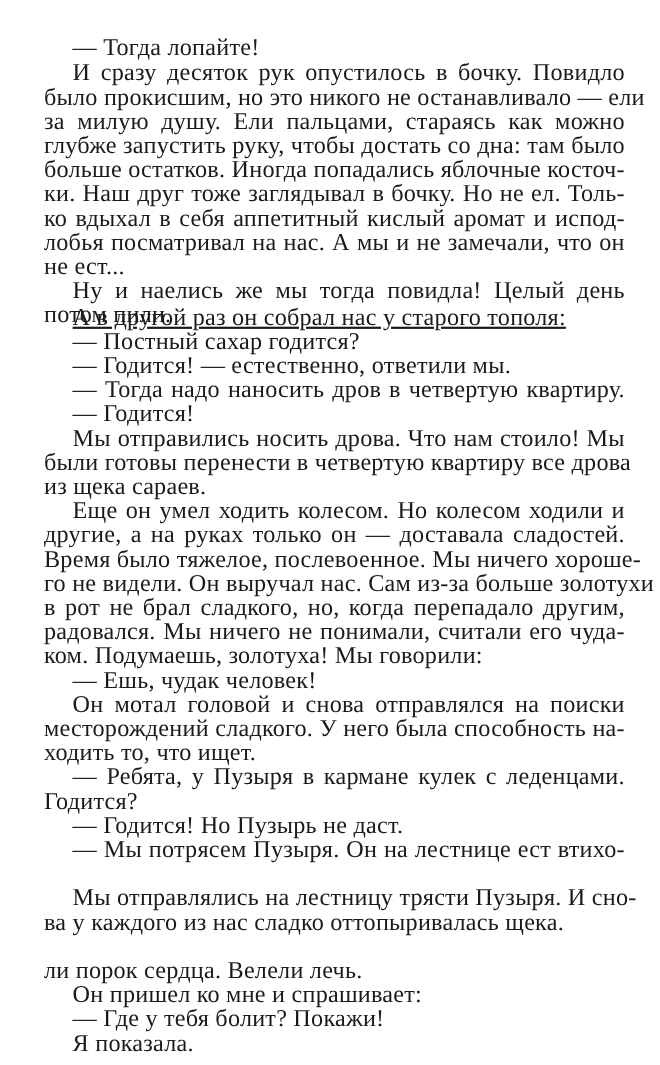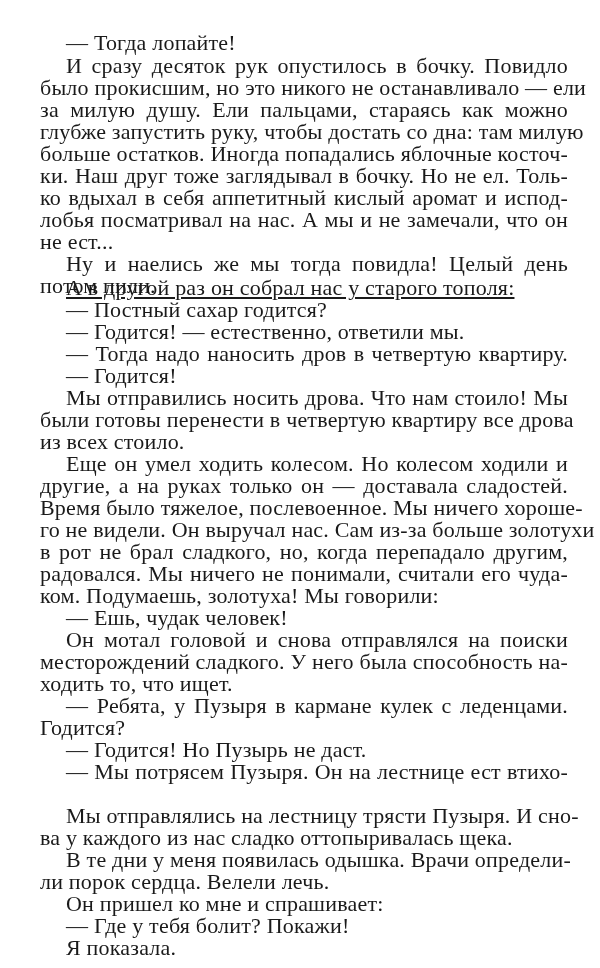--- a/index.html
+++ b/index.html
@@ -17,51 +17,50 @@
   .line.last { text-align-last: left; }
 </style>
 </head>
 <body>
 
 <div class="page">
   <div class="line indent last" style="top:32px">— Тогда лопайте!</div>
   <div class="line indent" style="top:55px">И сразу десяток рук опустилось в бочку. Повидло</div>
   <div class="line" style="top:77px">было прокисшим, но это никого не останавливало — ели</div>
   <div class="line" style="top:99px">за милую душу. Ели пальцами, стараясь как можно</div>
-  <div class="line" style="top:121px">глубже запустить руку, чтобы достать со дна: там милую</div>
+  <div class="line" style="top:121px">глубже запустить руку, чтобы достать со дна: там было</div>
   <div class="line" style="top:143px">больше остатков. Иногда попадались яблочные косточ-</div>
   <div class="line" style="top:165px">ки. Наш друг тоже заглядывал в бочку. Но не ел. Толь-</div>
   <div class="line" style="top:187px">ко вдыхал в себя аппетитный кислый аромат и испод-</div>
   <div class="line" style="top:209px">лобья посматривал на нас. А мы и не замечали, что он</div>
   <div class="line last" style="top:231px">не ест...</div>
   <div class="line indent" style="top:253px">Ну и наелись же мы тогда повидла! Целый день</div>
   <div class="line last" style="top:275px">потом пили.</div>
   <div class="line indent last" style="top:276px;top:277px;text-decoration:underline;">А в другой раз он собрал нас у старого тополя:</div>
   <div class="line indent last" style="top:299px">— Постный сахар годится?</div>
   <div class="line indent last" style="top:321px">— Годится! — естественно, ответили мы.</div>
   <div class="line indent" style="top:343px">— Тогда надо наносить дров в четвертую квартиру.</div>
   <div class="line indent last" style="top:365px">— Годится!</div>
   <div class="line indent" style="top:387px">Мы отправились носить дрова. Что нам стоило! Мы</div>
   <div class="line" style="top:409px">были готовы перенести в четвертую квартиру все дрова</div>
-  <div class="line last" style="top:431px">из всех стоило.</div>
+  <div class="line last" style="top:431px">из щека сараев.</div>
   <div class="line indent" style="top:453px">Еще он умел ходить колесом. Но колесом ходили и</div>
   <div class="line" style="top:475px">другие, а на руках только он — доставала сладостей.</div>
   <div class="line" style="top:497px">Время было тяжелое, послевоенное. Мы ничего хороше-</div>
   <div class="line" style="top:519px">го не видели. Он выручал нас. Сам из-за больше золотухи</div>
   <div class="line" style="top:541px">в рот не брал сладкого, но, когда перепадало другим,</div>
   <div class="line" style="top:563px">радовался. Мы ничего не понимали, считали его чуда-</div>
   <div class="line last" style="top:585px">ком. Подумаешь, золотуха! Мы говорили:</div>
   <div class="line indent last" style="top:607px">— Ешь, чудак человек!</div>
   <div class="line indent" style="top:629px">Он мотал головой и снова отправлялся на поиски</div>
   <div class="line" style="top:651px">месторождений сладкого. У него была способность на-</div>
   <div class="line last" style="top:673px">ходить то, что ищет.</div>
   <div class="line indent" style="top:695px">— Ребята, у Пузыря в кармане кулек с леденцами.</div>
   <div class="line last" style="top:717px">Годится?</div>
   <div class="line indent last" style="top:739px">— Годится! Но Пузырь не даст.</div>
   <div class="line indent" style="top:761px">— Мы потрясем Пузыря. Он на лестнице ест втихо-</div>
   <div class="line indent" style="top:805px">Мы отправлялись на лестницу трясти Пузыря. И сно-</div>
   <div class="line last" style="top:827px">ва у каждого из нас сладко оттопыривалась щека.</div>
-  <div class="line indent" style="top:849px">В те дни у меня появилась одышка. Врачи определи-</div>
   <div class="line last" style="top:871px">ли порок сердца. Велели лечь.</div>
   <div class="line indent last" style="top:893px">Он пришел ко мне и спрашивает:</div>
   <div class="line indent last" style="top:915px">— Где у тебя болит? Покажи!</div>
   <div class="line indent last" style="top:937px">Я показала.</div>
 </div>
 
 </body></html>

